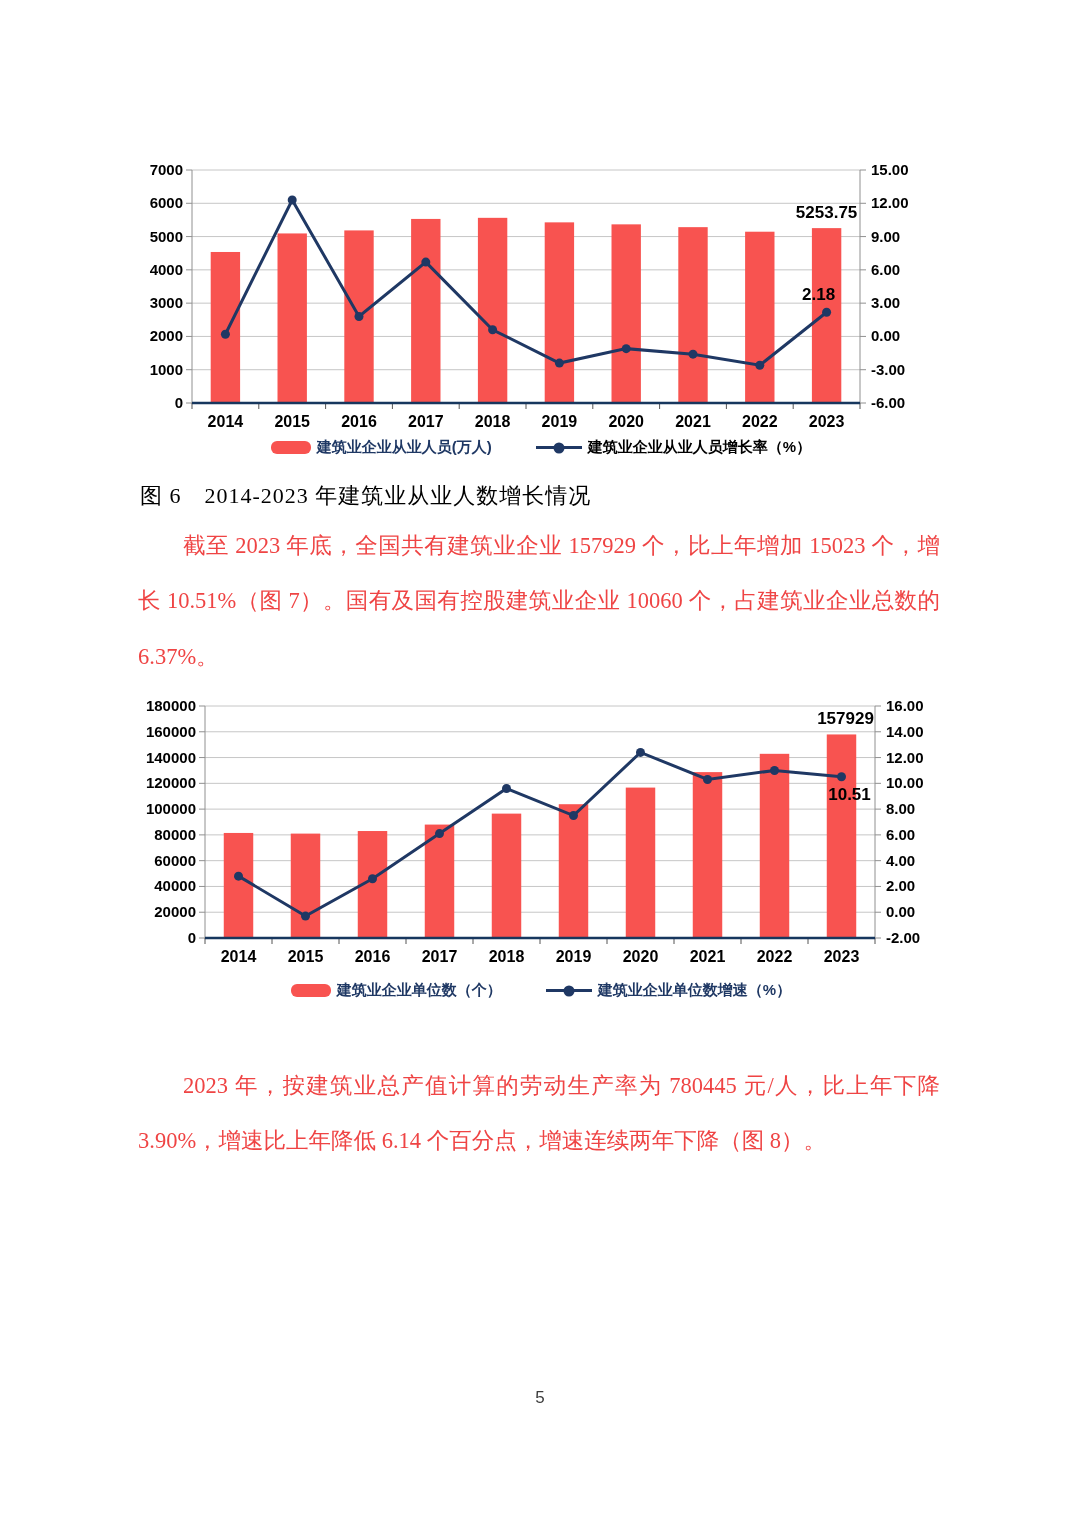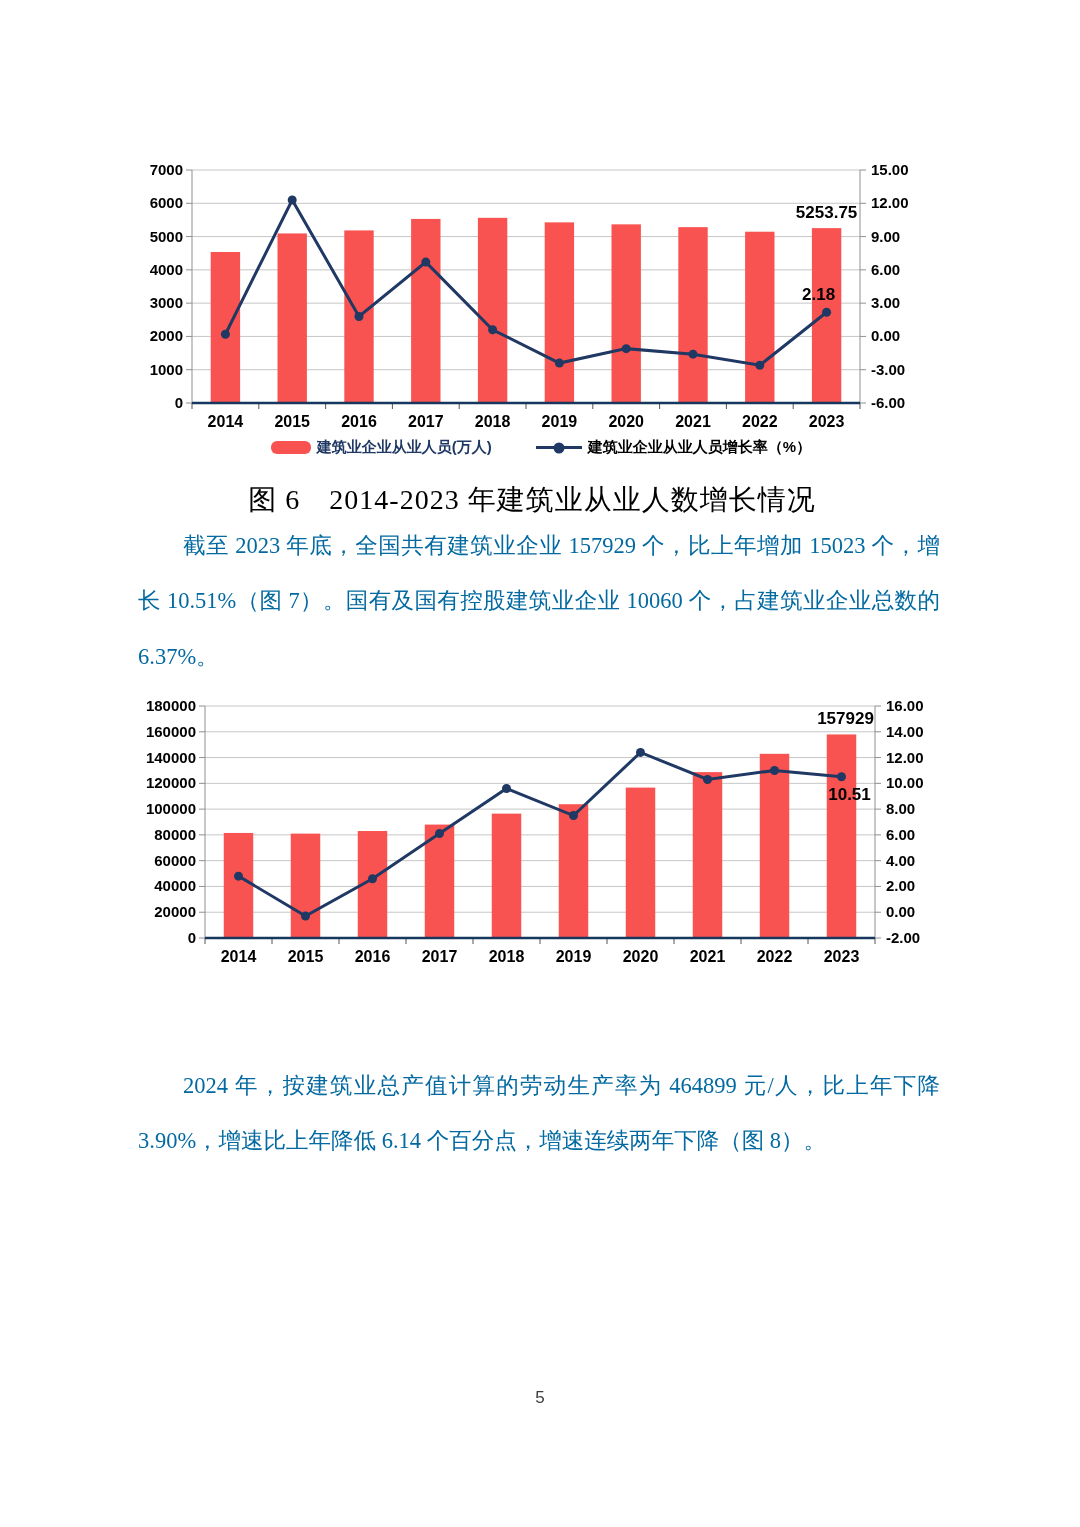--- a/index.html
+++ b/index.html
@@ -26,27 +26,27 @@
     font-size: 15px; font-weight: bold; color: #1F3864; white-space: nowrap;
   }
   .swatch-bar { width: 40px; height: 13px; border-radius: 6px; background: #F85350; display: inline-block; }
   .swatch-line { position: relative; width: 46px; height: 3px; background: #1F3864; display: inline-block; }
   .swatch-line .swatch-dot {
     position: absolute; left: 50%; top: 50%; transform: translate(-50%,-50%);
     width: 11px; height: 11px; border-radius: 50%; background: #1F3864;
   }
 
   .figure-caption {
-    position: absolute; left: 132px; width: 800px;
-    text-align: center; font-size: 28px; color: #000; letter-spacing: 1px;
+    position: absolute; left: 140px; width: 800px;
+    text-align: left; font-size: 22px; color: #000; letter-spacing: 1px;
     white-space: nowrap;
   }
   .body-paragraph {
     position: absolute; left: 138px; width: 802px;
-    font-size: 22.5px; line-height: 55.4px; color: #0369a1;
+    font-size: 22.5px; line-height: 55.4px; color: #ef4444;
     text-align: justify; text-indent: 2em;
   }
   .page-number {
     position: absolute; left: 0; top: 1388px; width: 1080px;
     text-align: center; font-size: 17px; color: #3c3c3c;
     font-family: "Liberation Sans", "DejaVu Sans", sans-serif;
   }
 </style>
 </head>
 <body>
@@ -254,18 +254,30 @@
         <circle cx="366.5" cy="96.48888888888891" r="4.5" fill="#1F3864"></circle>
         <circle cx="433.5" cy="123.55555555555556" r="4.5" fill="#1F3864"></circle>
         <circle cx="500.5" cy="60.39999999999998" r="4.5" fill="#1F3864"></circle>
         <circle cx="567.5" cy="87.46666666666667" r="4.5" fill="#1F3864"></circle>
         <circle cx="634.5" cy="78.44444444444446" r="4.5" fill="#1F3864"></circle>
         <circle cx="701.5" cy="84.76000000000002" r="4.5" fill="#1F3864"></circle>
         <text x="705.5" y="32.44706666666667" text-anchor="middle" font-size="17" font-weight="bold" fill="#000000">157929</text>
         <text x="709.5" y="107.76000000000002" text-anchor="middle" font-size="17" font-weight="bold" fill="#000000">10.51</text>
       </svg>
   </div>
-
-  <p class="body-paragraph" style="top:1058px;">2024 年，按建筑业总产值计算的劳动生产率为 464899 元/人，比上年下降 3.90%，增速比上年降低 6.14 个百分点，增速连续两年下降（图 8）。</p>
+  <div class="legend-row" style="top:981px;">
+    <span class="legend-item">
+      <span class="swatch-bar" style="background: rgb(248, 83, 80);"></span>
+      <span class="legend-label" style="color: rgb(31, 56, 100);">建筑业企业单位数（个）</span>
+    </span>
+    <span class="legend-item">
+      <span class="swatch-line" style="background: rgb(31, 56, 100);">
+          <span class="swatch-dot" style="background: rgb(31, 56, 100);"></span>
+        </span>
+      <span class="legend-label" style="color: rgb(31, 56, 100);">建筑业企业单位数增速（%）</span>
+    </span>
+  </div>
+
+  <p class="body-paragraph" style="top:1058px;">2023 年，按建筑业总产值计算的劳动生产率为 780445 元/人，比上年下降 3.90%，增速比上年降低 6.14 个百分点，增速连续两年下降（图 8）。</p>
 
   <div class="page-number">5</div>
 
 </div>
 
 </body></html>

